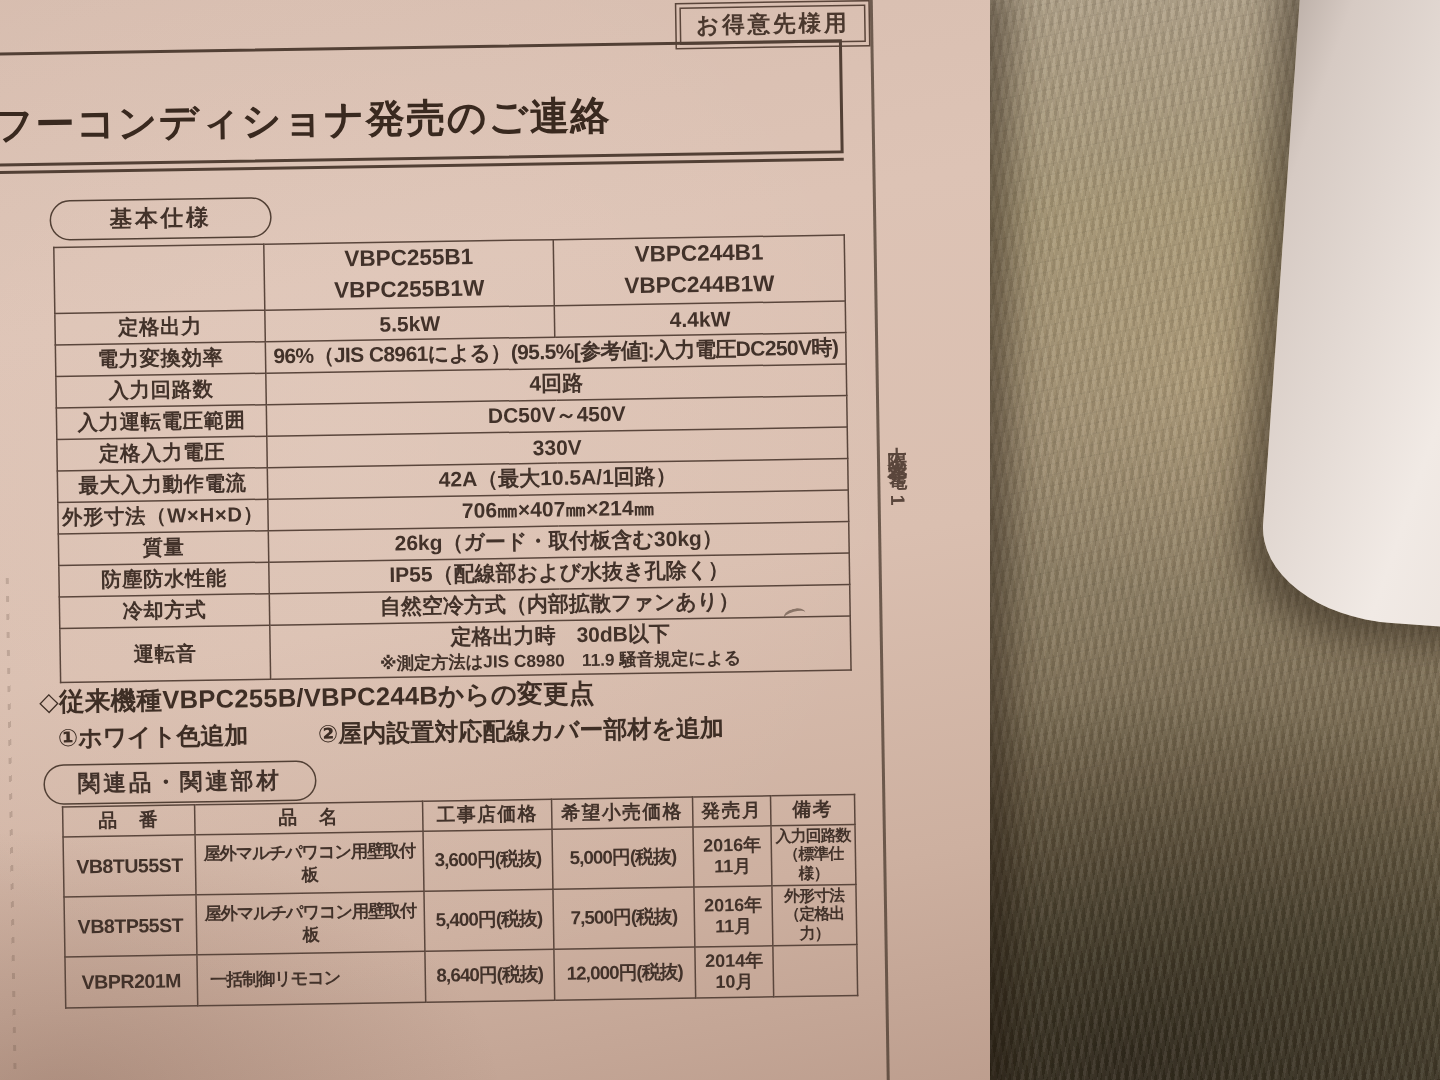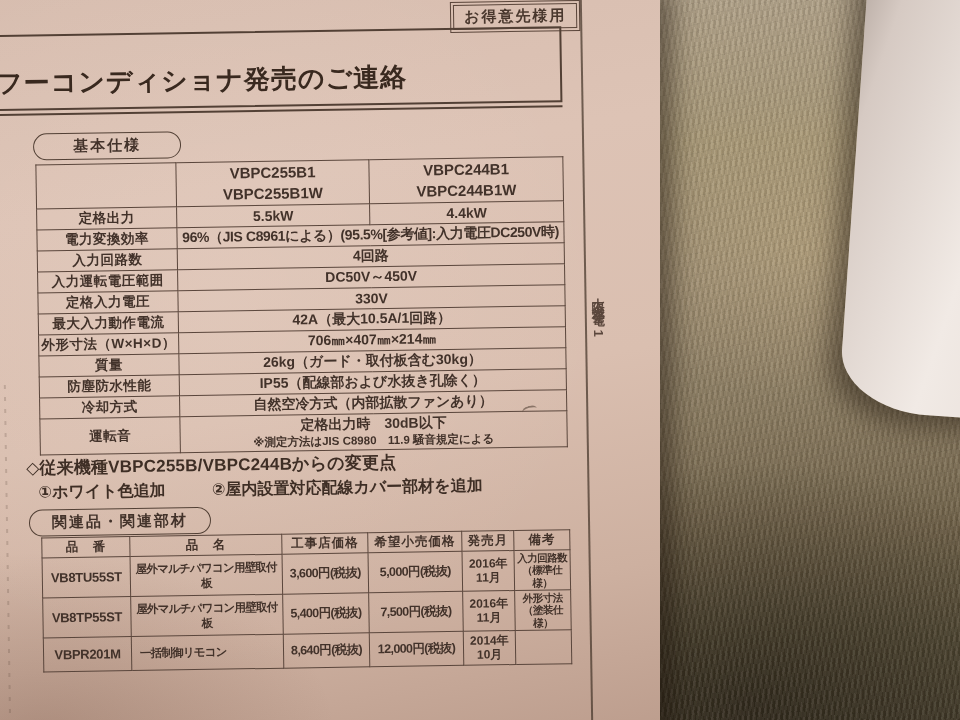--- a/index.html
+++ b/index.html
@@ -242,21 +242,21 @@
           <td class="no">VB8TP55ST</td>
           <td class="nm">屋外マルチパワコン用壁取付板</td>
           <td class="pr">5,400円(税抜)</td>
           <td class="pr">7,500円(税抜)</td>
           <td class="rel">
             <div>2016年</div>
             <div>11月</div>
           </td>
           <td class="rem">
             <div>外形寸法</div>
-            <div>（塗装仕様）</div>
+            <div>（定格出力）</div>
           </td>
         </tr>
         <tr class="r3">
           <td class="no">VBPR201M</td>
           <td class="nm" style="text-align:left; padding-left:8px;">一括制御リモコン</td>
           <td class="pr">8,640円(税抜)</td>
           <td class="pr">12,000円(税抜)</td>
           <td class="rel">
             <div>2014年</div>
             <div>10月</div>

